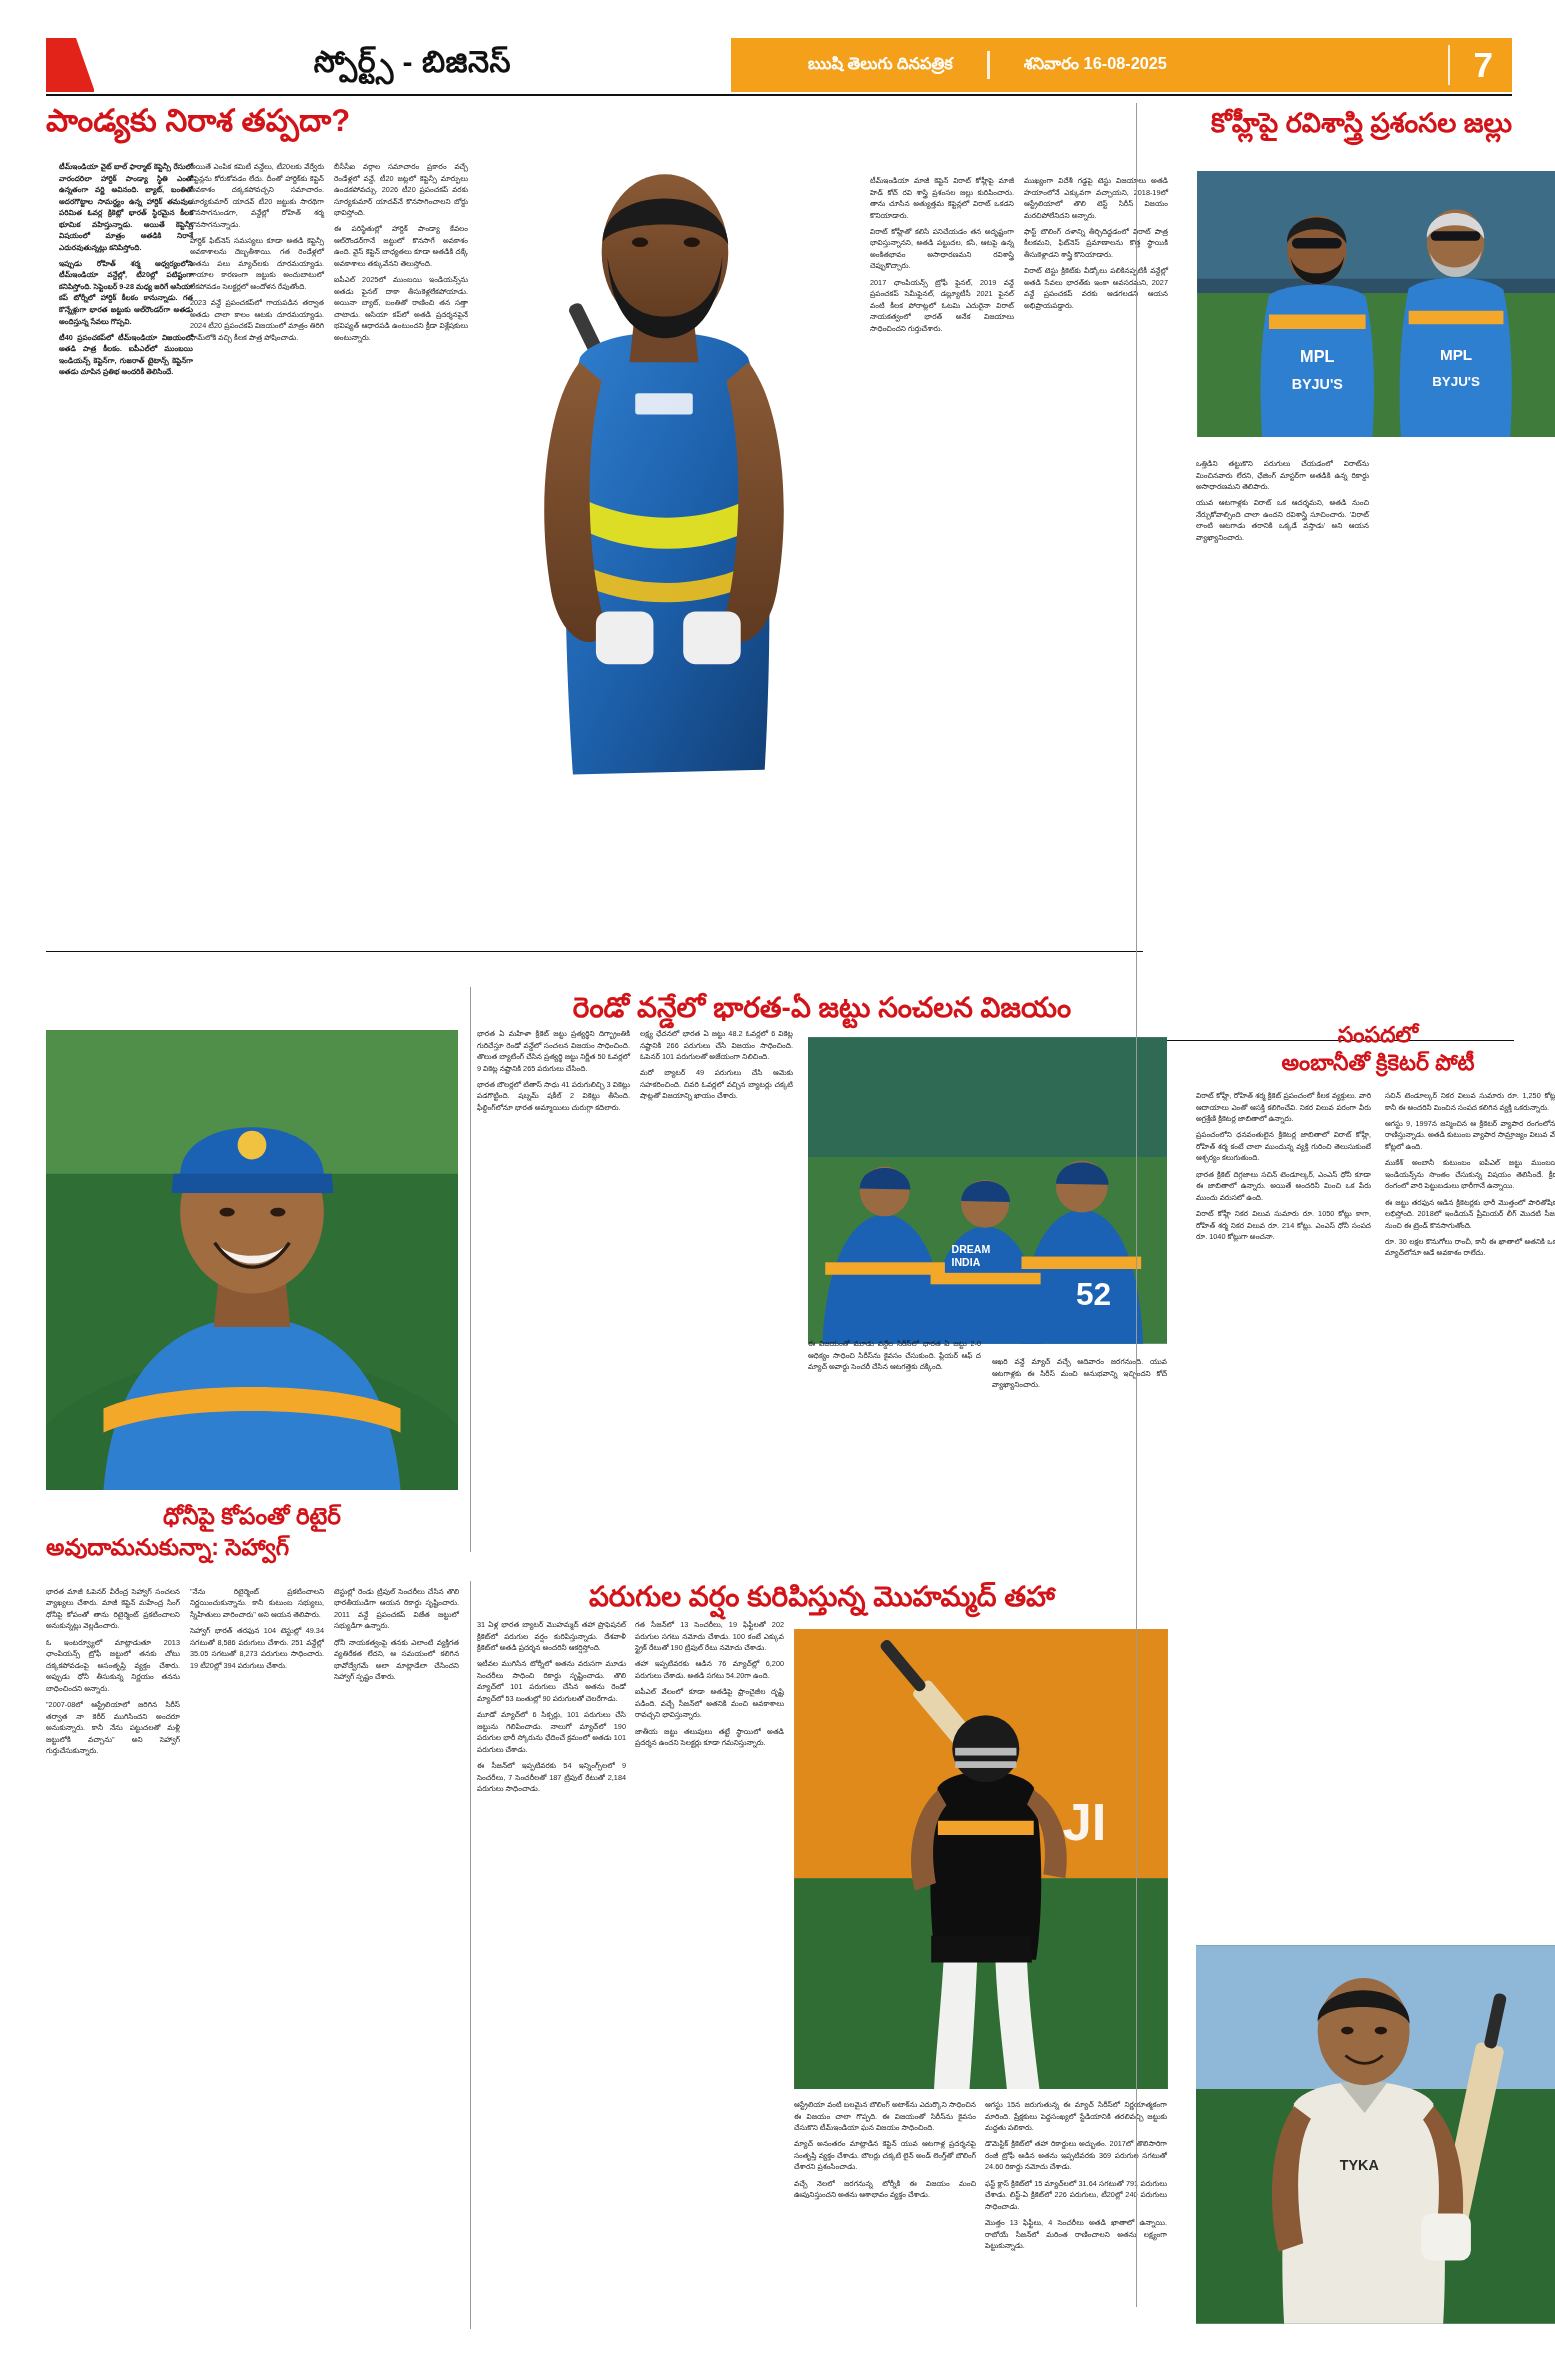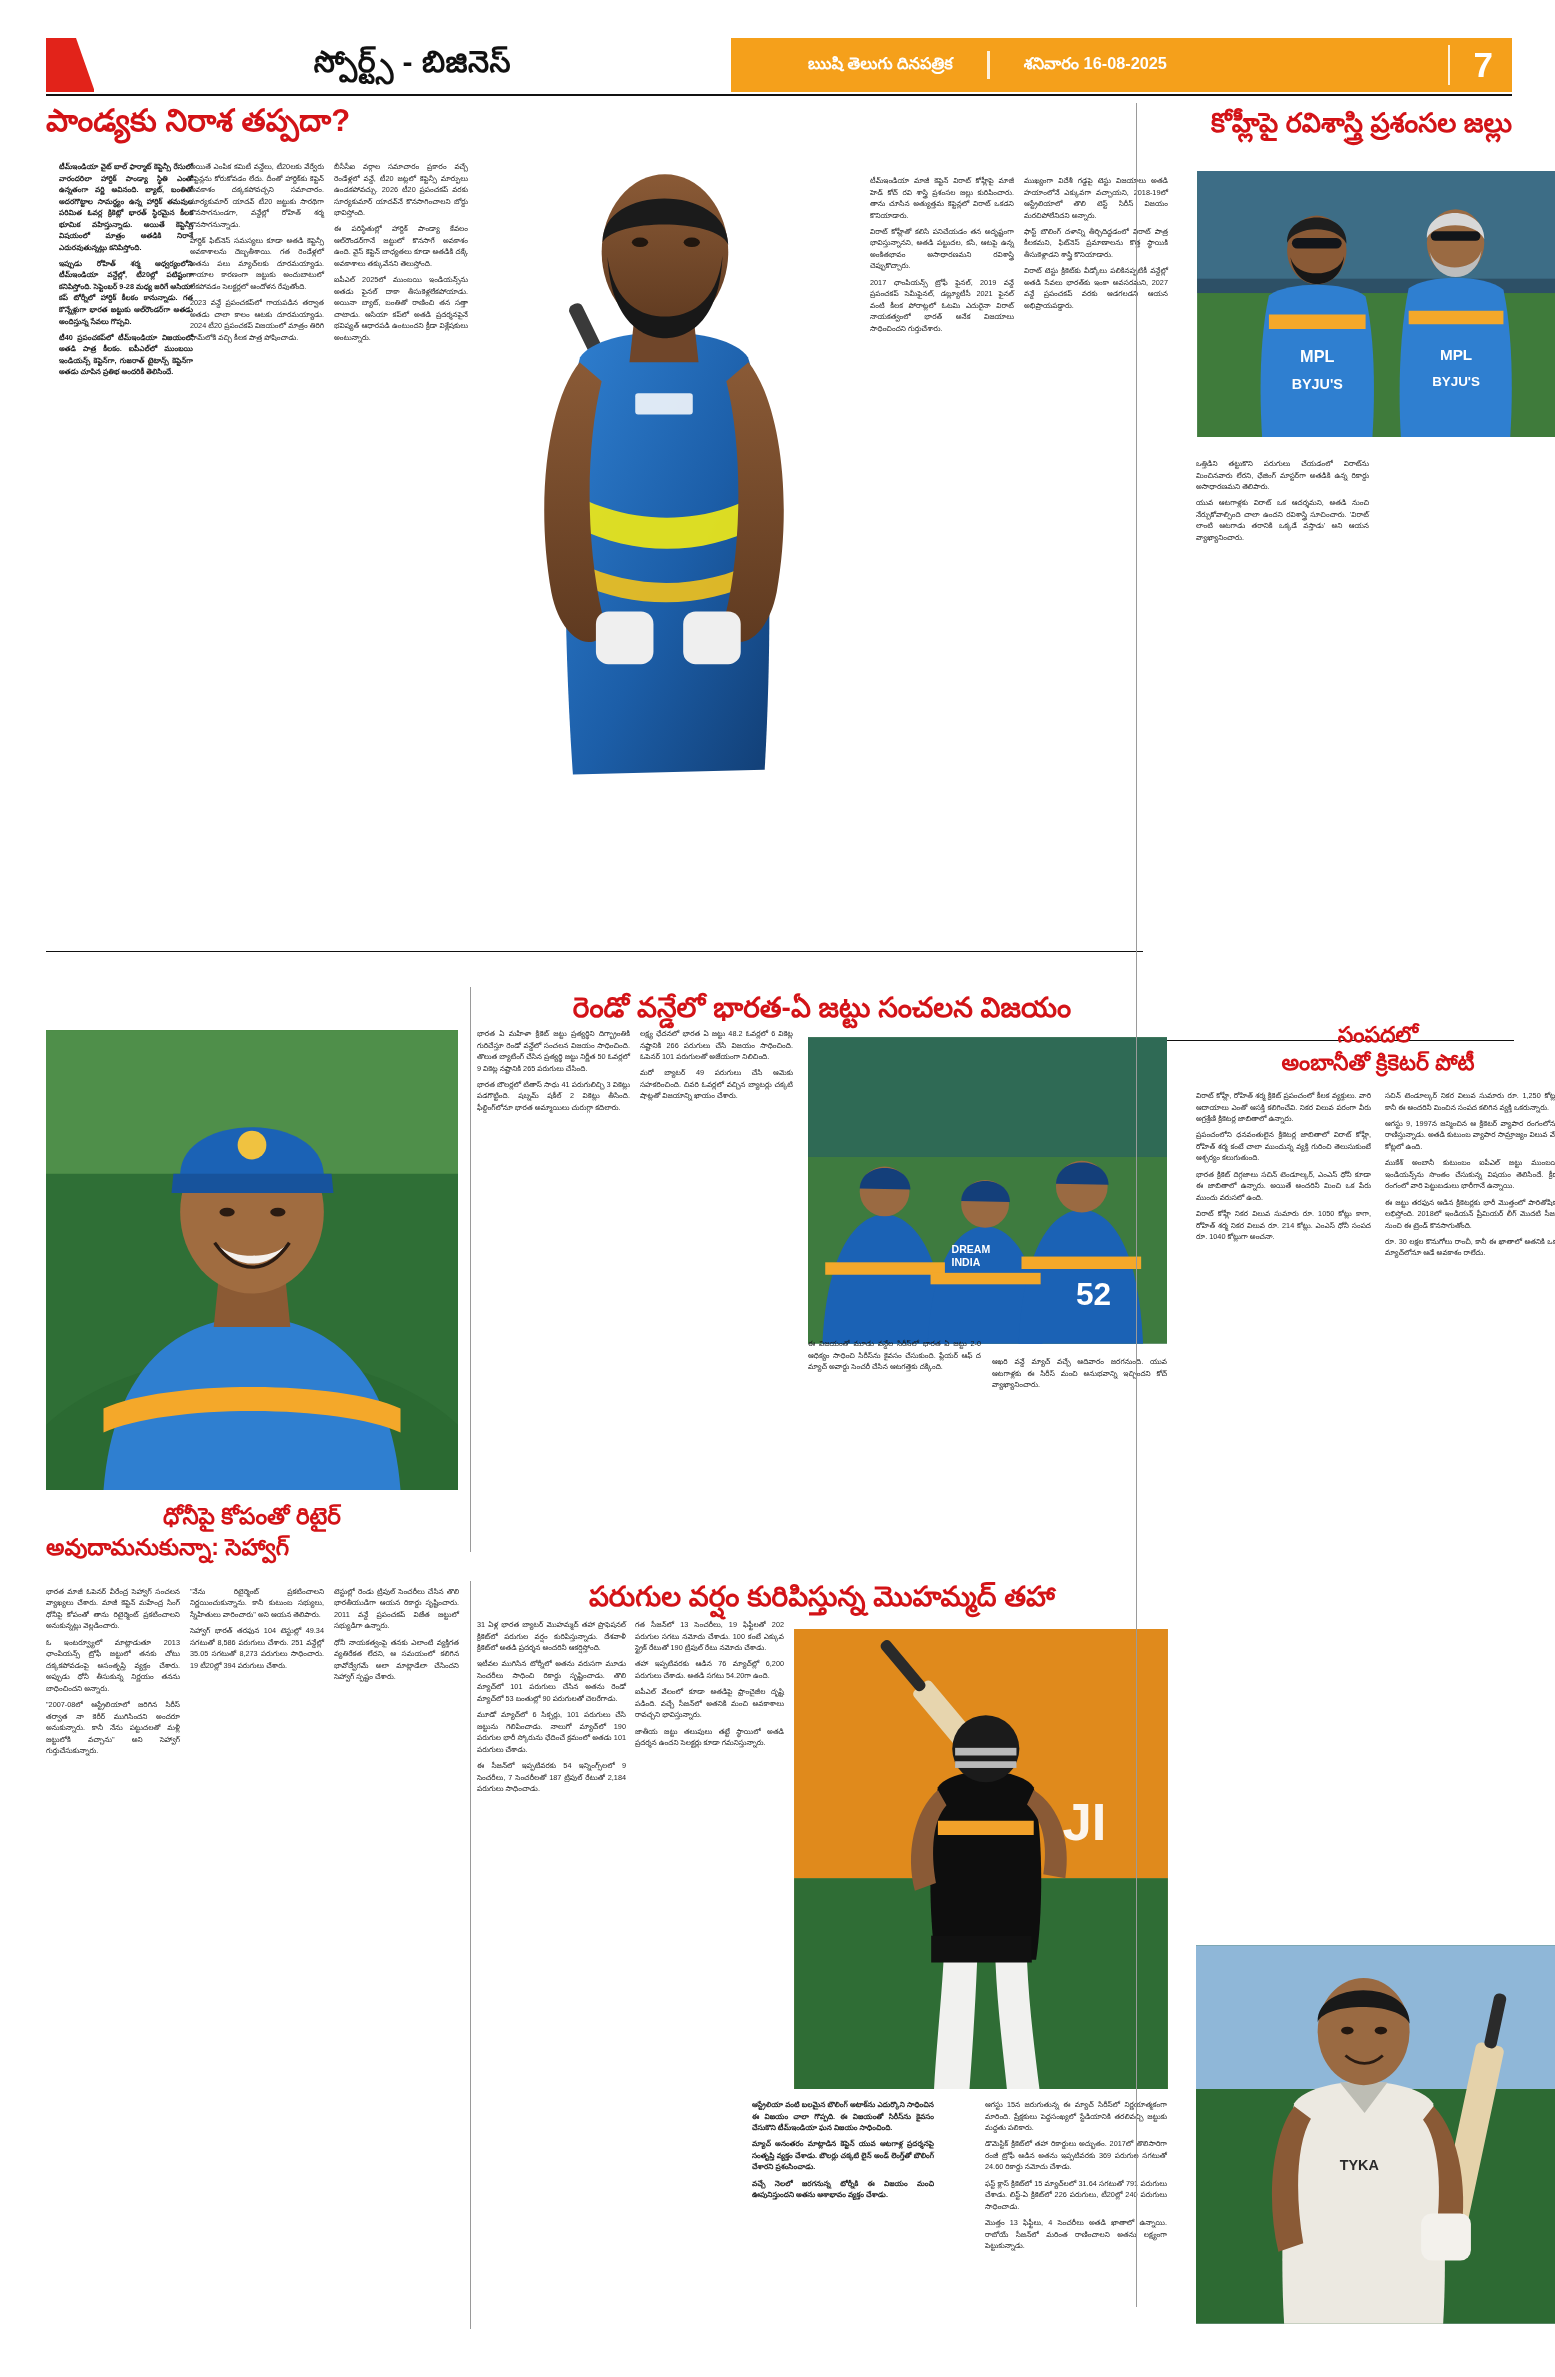--- a/index.html
+++ b/index.html
@@ -447,21 +447,21 @@
       <p style="margin:0 0 4.8px;">మూడో మ్యాచ్‌లో 6 సిక్సర్లు, 101 పరుగులు చేసి జట్టును గెలిపించాడు. నాలుగో మ్యాచ్‌లో 190 పరుగుల భారీ స్కోరును ఛేదించే క్రమంలో అతడు 101 పరుగులు చేశాడు.</p>
       <p style="margin:0 0 4.8px;">ఈ సీజన్‌లో ఇప్పటివరకు 54 ఇన్నింగ్స్‌లలో 9 సెంచరీలు, 7 సెంచరీలతో 187 ట్రిపుల్ రేటుతో 2,184 పరుగులు సాధించాడు.</p>
     </div>
     <div class="col body-text" style="left:589px;top:38px;width:149px;height:704px;">
       <p style="margin:0 0 4.8px;">గత సీజన్‌లో 13 సెంచరీలు, 19 ఫిఫ్టీలతో 202 పరుగుల సగటు నమోదు చేశాడు. 100 కంటే ఎక్కువ స్ట్రైక్ రేటుతో 190 ట్రిపుల్ రేటు నమోదు చేశాడు.</p>
       <p style="margin:0 0 4.8px;">తహా ఇప్పటివరకు ఆడిన 76 మ్యాచ్‌ల్లో 6,200 పరుగులు చేశాడు. అతడి సగటు 54.20గా ఉంది.</p>
       <p style="margin:0 0 4.8px;">ఐపీఎల్ వేలంలో కూడా అతడిపై ఫ్రాంచైజీల దృష్టి పడింది. వచ్చే సీజన్‌లో అతనికి మంచి అవకాశాలు రావచ్చని భావిస్తున్నారు.</p>
       <p style="margin:0 0 4.8px;">జాతీయ జట్టు తలుపులు తట్టే స్థాయిలో అతడి ప్రదర్శన ఉందని సెలక్టర్లు కూడా గమనిస్తున్నారు.</p>
     </div>
 
-    <div class="col body-text" style="left:706px;top:518px;width:182px;height:225px;font-weight:bold;">
+    <div class="col body-text" style="left:748px;top:518px;width:182px;height:225px;">
       <p style="margin:0 0 4.8px;">ఆస్ట్రేలియా వంటి బలమైన బౌలింగ్ అటాక్‌ను ఎదుర్కొని సాధించిన ఈ విజయం చాలా గొప్పది. ఈ విజయంతో సిరీస్‌ను కైవసం చేసుకొని టీమ్ఇండియా ఘన విజయం సాధించింది.</p>
       <p style="margin:0 0 4.8px;">మ్యాచ్ అనంతరం మాట్లాడిన కెప్టెన్ యువ ఆటగాళ్ల ప్రదర్శనపై సంతృప్తి వ్యక్తం చేశాడు. బౌలర్లు చక్కటి లైన్ అండ్ లెంగ్త్‌తో బౌలింగ్ చేశారని ప్రశంసించాడు.</p>
       <p style="margin:0 0 4.8px;">వచ్చే నెలలో జరగనున్న టోర్నీకి ఈ విజయం మంచి ఊపునిస్తుందని అతను ఆశాభావం వ్యక్తం చేశాడు.</p>
     </div>
     <div class="col body-text" style="left:939px;top:518px;width:182px;height:225px;">
       <p style="margin:0 0 4.8px;">ఆగస్టు 15న జరుగుతున్న ఈ మ్యాచ్ సిరీస్‌లో నిర్ణయాత్మకంగా మారింది. ప్రేక్షకులు పెద్దసంఖ్యలో స్టేడియానికి తరలివచ్చి జట్టుకు మద్దతు పలికారు.</p>
       <p style="margin:0 0 4.8px;">డొమెస్టిక్ క్రికెట్‌లో తహా రికార్డులు అద్భుతం. 2017లో తొలిసారిగా రంజీ ట్రోఫీ ఆడిన అతను ఇప్పటివరకు 369 పరుగుల సగటుతో 24.60 రికార్డు నమోదు చేశాడు.</p>
       <p style="margin:0 0 4.8px;">ఫస్ట్ క్లాస్ క్రికెట్‌లో 15 మ్యాచ్‌లలో 31.64 సగటుతో 791 పరుగులు చేశాడు. లిస్ట్-ఏ క్రికెట్‌లో 226 పరుగులు, టీ20ల్లో 240 పరుగులు సాధించాడు.</p>
       <p style="margin:0 0 4.8px;">మొత్తం 13 ఫిఫ్టీలు, 4 సెంచరీలు అతడి ఖాతాలో ఉన్నాయి. రాబోయే సీజన్‌లో మరింత రాణించాలని అతను లక్ష్యంగా పెట్టుకున్నాడు.</p>
     </div>

